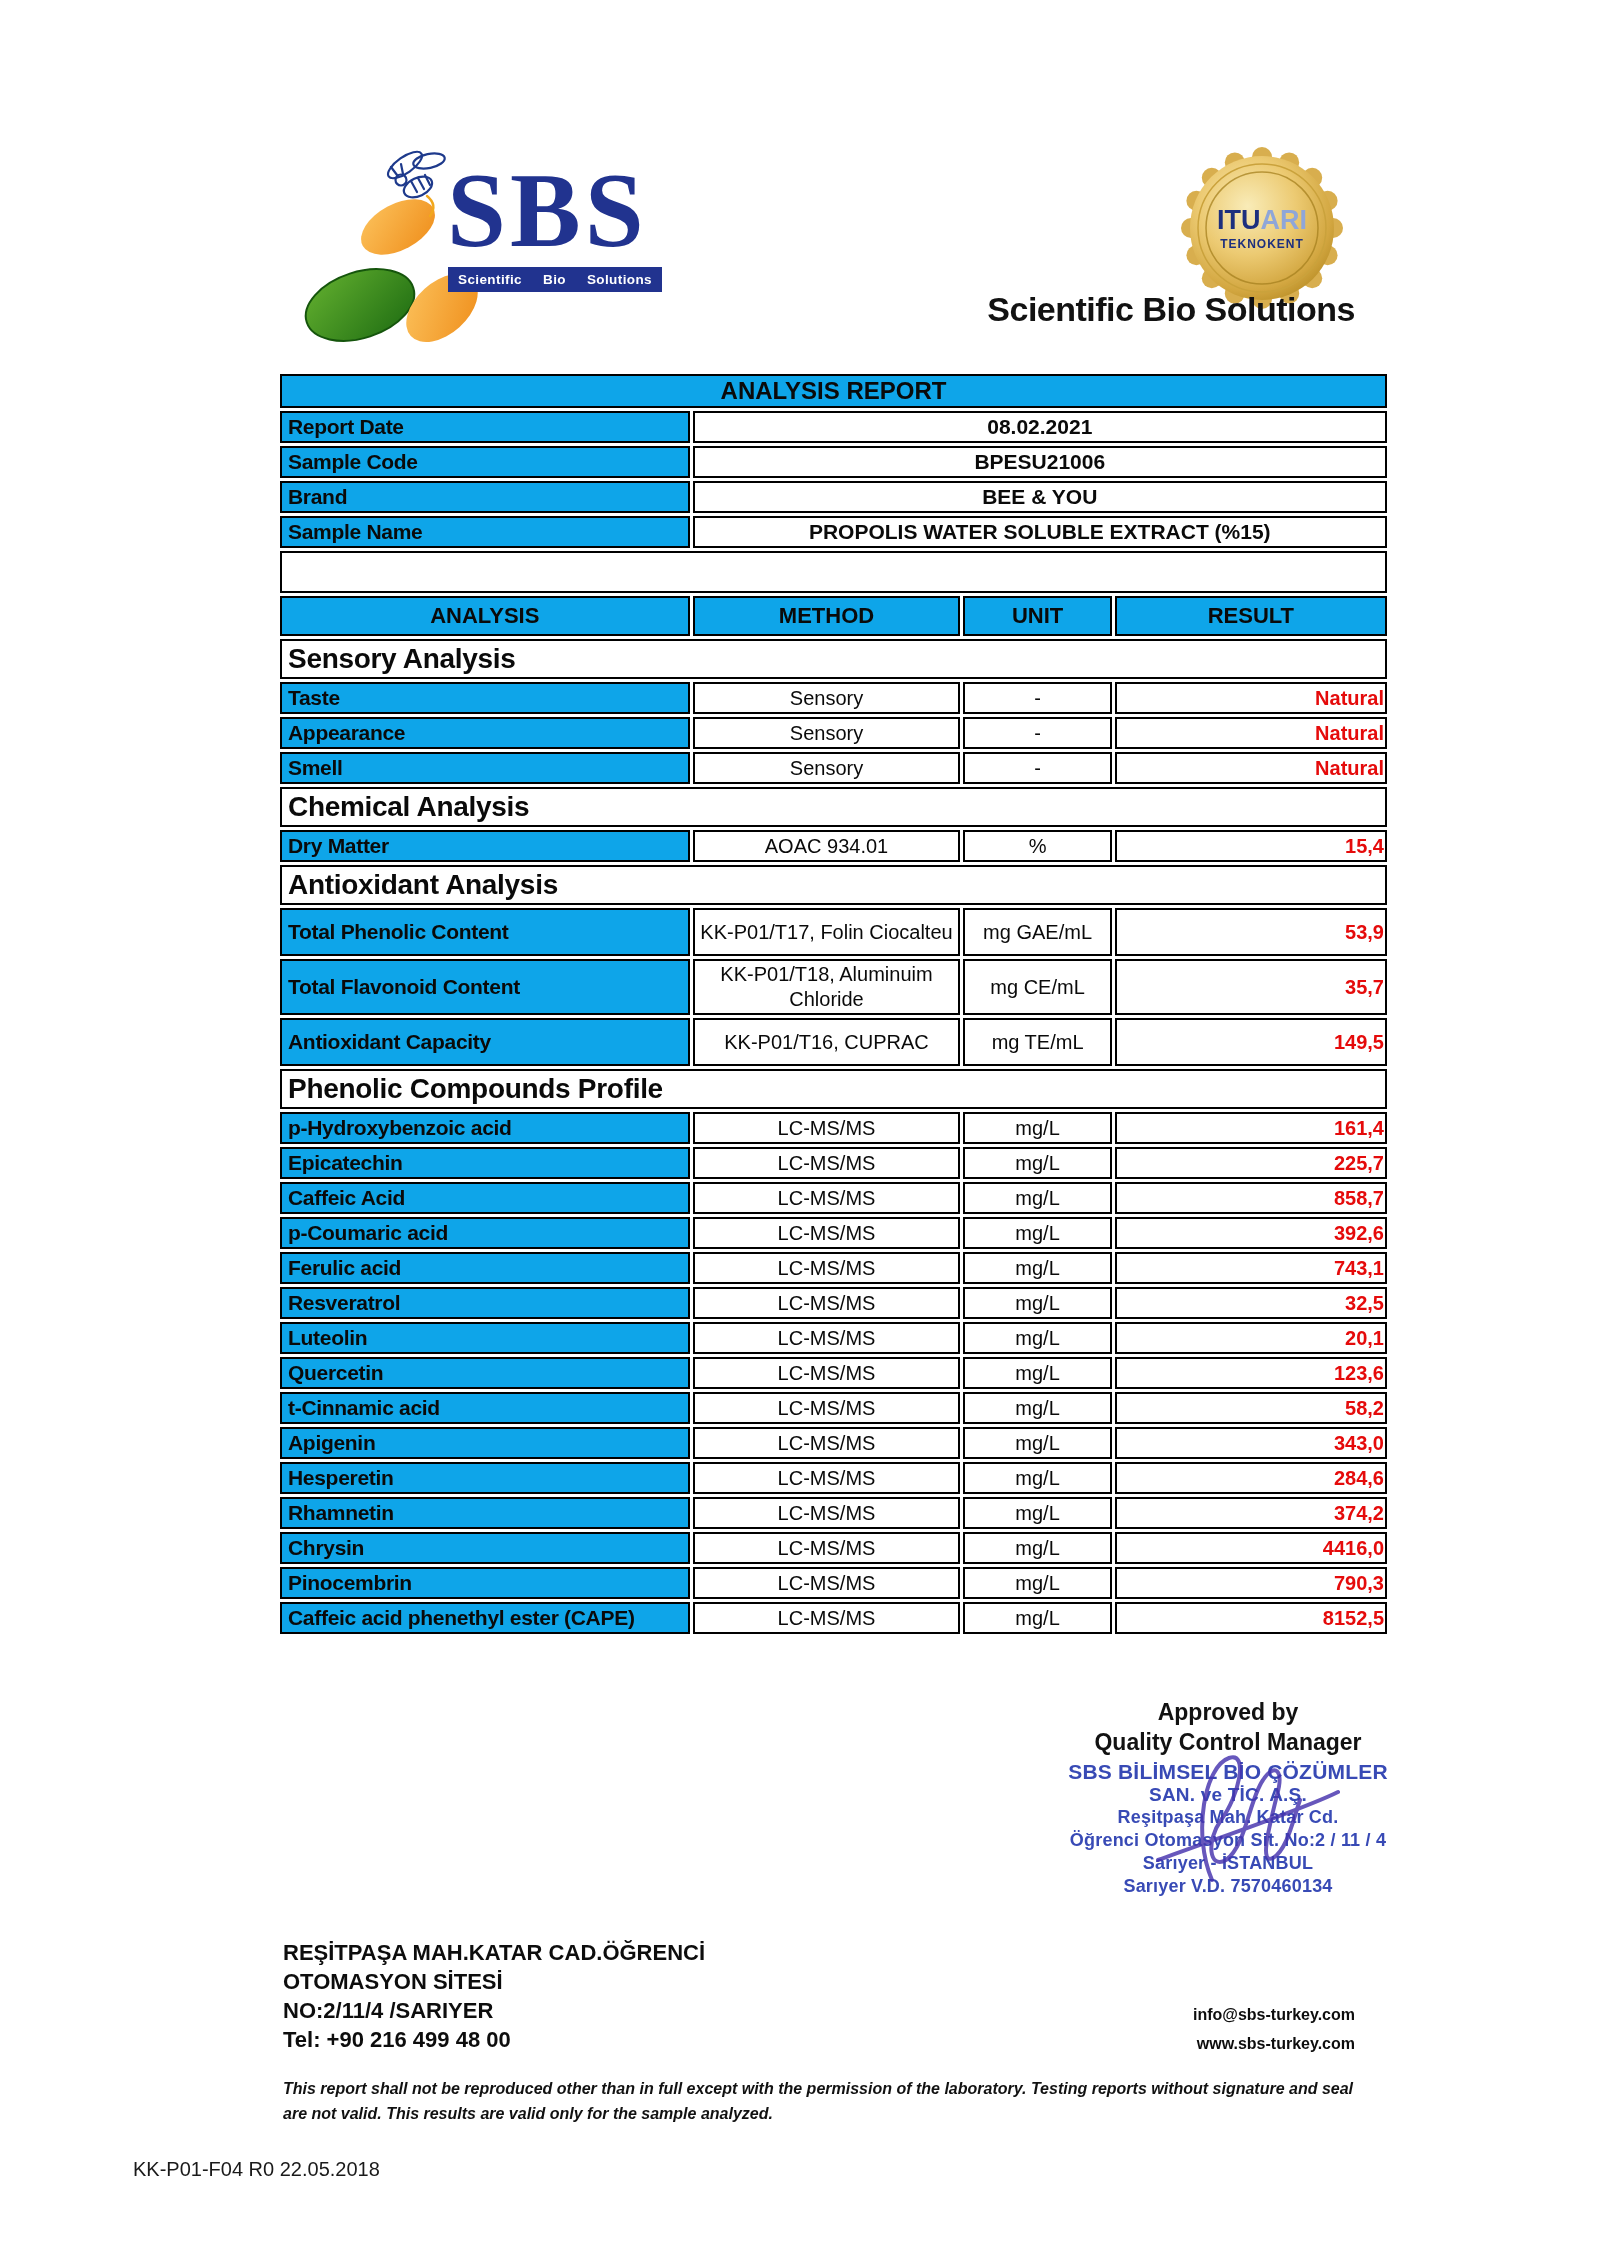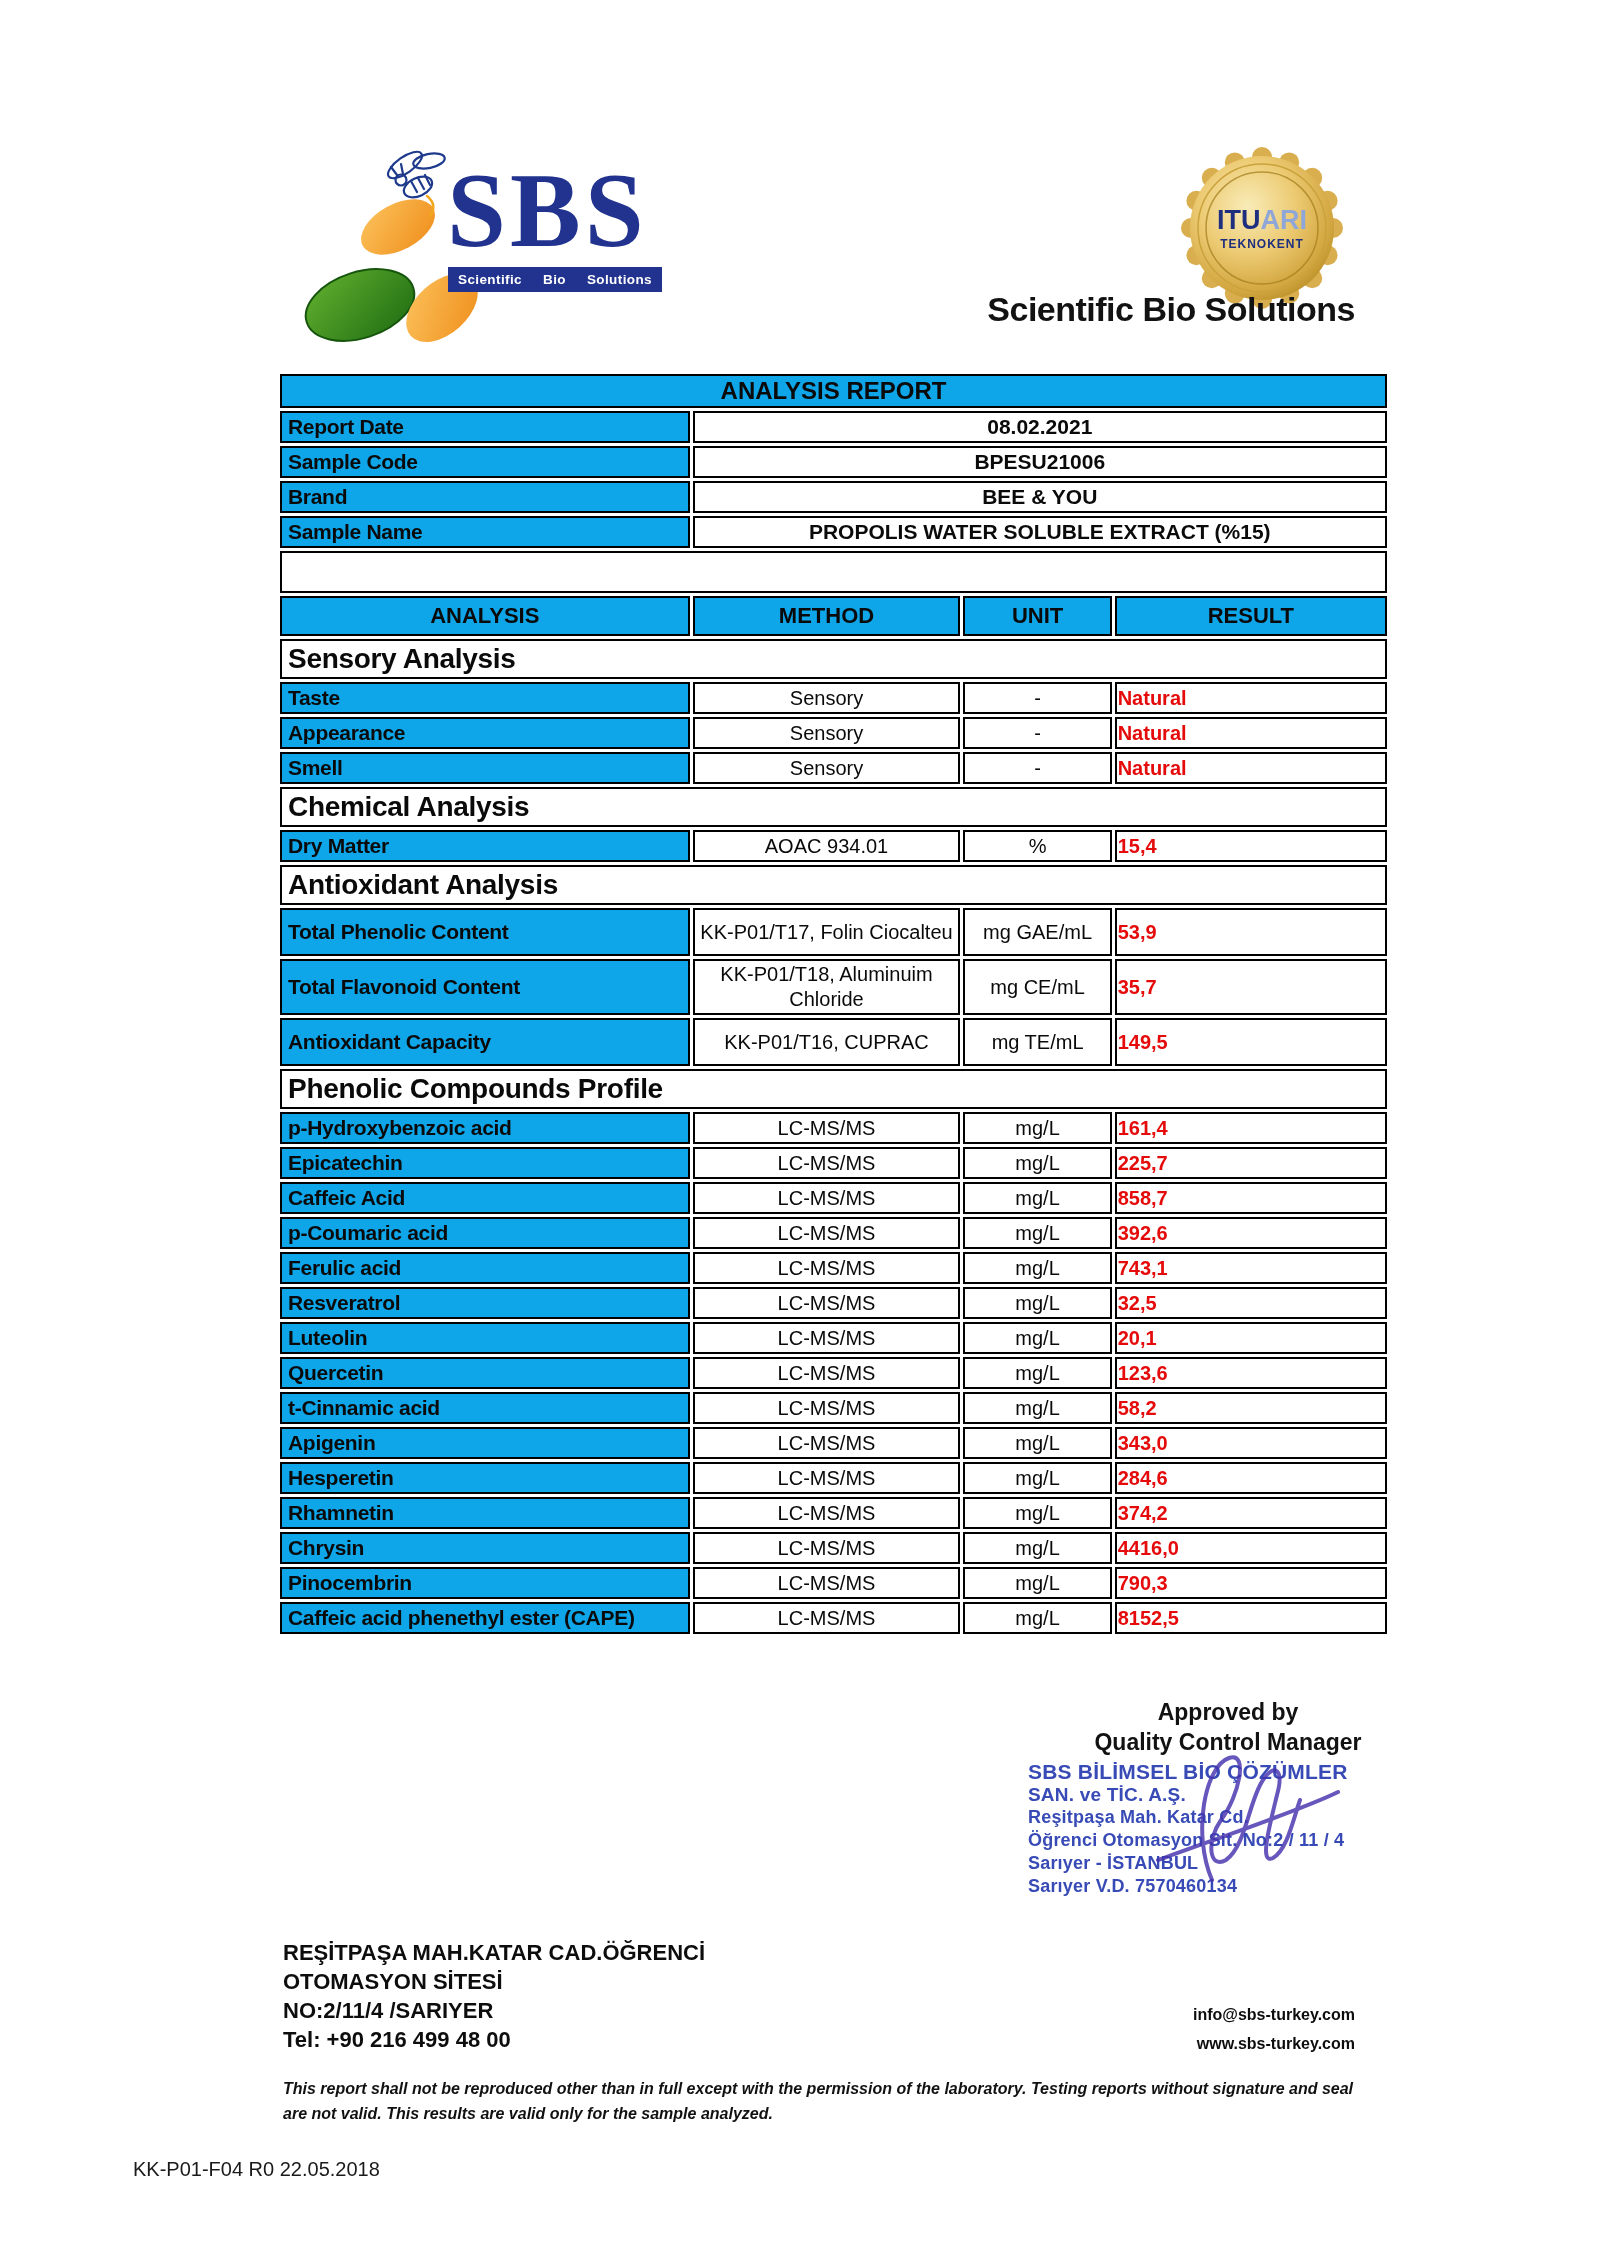--- a/index.html
+++ b/index.html
@@ -36,25 +36,25 @@
   td.lbl{font-weight:bold;font-size:21px;padding:2px 6px;letter-spacing:-.3px;}
   td.val{font-weight:bold;font-size:21px;}
   td.title-cell{font-weight:bold;font-size:24px;height:31px;}
   tr.meta td{height:30px;}
   tr.blank td{height:42px;border:2px solid #000;}
   tr.cols td{font-weight:bold;font-size:22px;height:40px;}
   tr.sec td{font-weight:bold;font-size:28px;height:38px;padding:2px 6px;letter-spacing:-.3px;}
   tr.data td{height:29px;}
   tr.data.tall td{height:48px;}
   td.method,td.unit{font-size:20px;text-align:center;font-weight:normal;padding:1px 2px;line-height:1.25;}
-  td.result{font-size:20px;text-align:left;font-weight:bold;color:#e50b0b;}
+  td.result{font-size:20px;text-align:right;font-weight:bold;color:#e50b0b;}
   
   .approval{position:absolute;left:1028px;top:1697px;width:400px;text-align:center;
     font-weight:bold;font-size:23px;line-height:30px;color:#121212;}
-  .stamp{position:absolute;left:1028px;top:1760px;width:400px;text-align:left;
+  .stamp{position:absolute;left:1028px;top:1760px;width:400px;text-align:center;
     color:#2e41b2;font-weight:bold;line-height:23px;opacity:.95;}
   .stamp div{font-size:18px;letter-spacing:.2px;}
   .stamp div:nth-child(1){font-size:21px;}
   .stamp div:nth-child(2){font-size:19px;}
   .signature{position:absolute;left:1150px;top:1738px;width:195px;height:165px;}
   
   .address{position:absolute;left:283px;top:1938px;font-weight:bold;font-size:22px;line-height:29px;color:#0d0d0d;}
   .contact{position:absolute;left:1000px;top:2000px;width:355px;text-align:right;
     font-weight:bold;font-size:16px;line-height:29px;color:#0d0d0d;}
   .disclaimer{position:absolute;left:283px;top:2076px;width:1095px;

